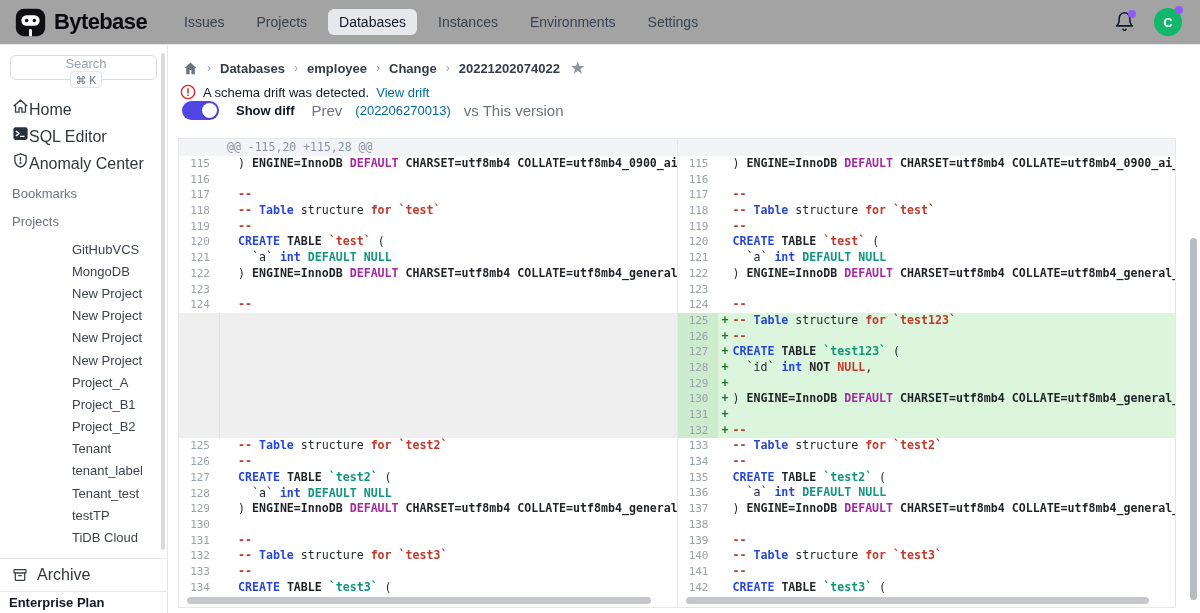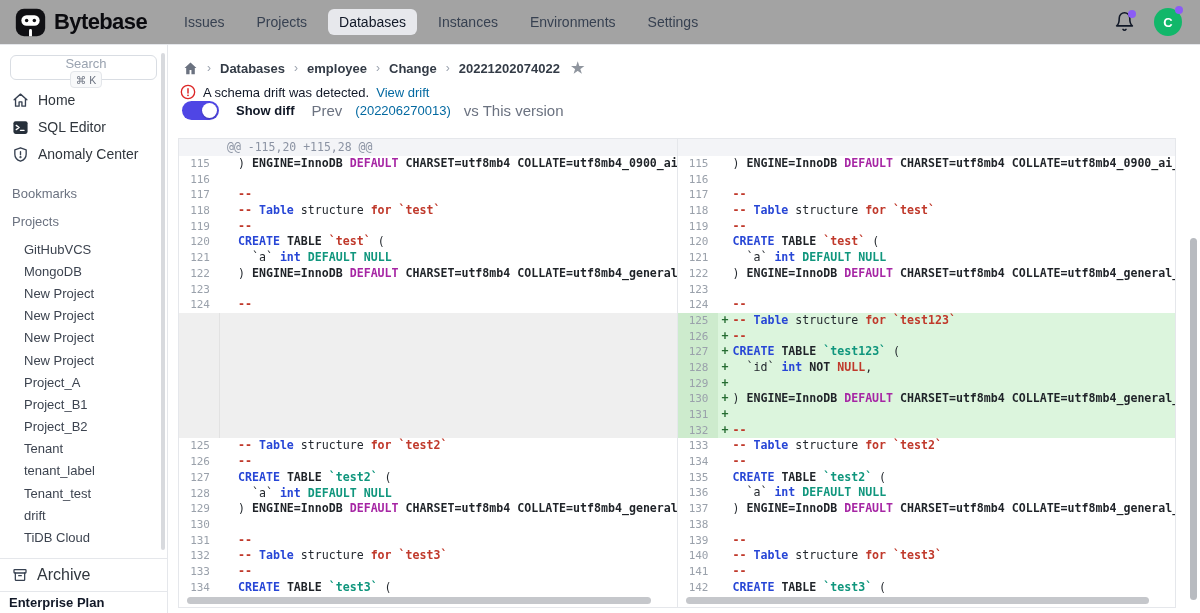--- a/index.html
+++ b/index.html
@@ -26,25 +26,25 @@
 
   
   .sidebar { position:absolute; top:45px; left:0; width:168px; bottom:0;
     border-right:1px solid #e5e7eb; background:#fff; z-index:4; }
   .search-box { margin:10px 10px 0 10px; height:25px; border:1px solid #d9dde3; border-radius:6px;
     display:flex; align-items:center; padding:0 3px 0 8px; cursor:text;flex-direction:column; }
   .search-ph { font-size:13px; color:#9aa3b0; flex:1; }
   .kbd { font-size:10.5px; color:#6b7280; border:1px solid #e3e6ea; background:#f8f9fa;
     border-radius:4px; padding:1.5px 5px; white-space:nowrap; }
   .side-nav { margin-top:12px; }
-  .side-item { display:flex; align-items:flex-start; gap:9px; height:27px; padding-left:12px;
-    font-size:14px; color:#30363d; cursor:pointer; }
+  .side-item { display:flex; align-items:flex-end; gap:0; height:27px; padding-left:12px;
+    font-size:16px; color:#30363d; cursor:pointer; }
   .side-item svg { flex:none; }
   .section-label { padding-left:12px; margin-top:13px; font-size:13px; color:#6b7280; }
-  .proj-list { margin-top:9px; }
+  .proj-list { margin-top:9px;margin-left:48px; }
   .proj-item { font-size:13px; color:#3d4450; padding-left:24px; height:22.2px;
     display:flex; align-items:center; cursor:pointer; }
   .side-scrollthumb { position:absolute; right:2px; top:8px; width:4px; height:497px;
     background:#d8dade; border-radius:2px; }
   .sidebar-bottom { position:absolute; left:0; right:0; bottom:0; background:#fff; }
   .archive-row { border-top:1px solid #e5e7eb; height:33px; display:flex; align-items:center;
     gap:9px; padding-left:12px; font-size:16px; color:#30363d; cursor:pointer; }
   .plan-row { border-top:1px solid #e5e7eb; height:22px; display:flex; align-items:center;
     padding-left:9px; font-size:13px; font-weight:700; color:#111827; }
 
@@ -171,21 +171,21 @@
         <div class="proj-item">New Project</div>
         <div class="proj-item">New Project</div>
         <div class="proj-item">New Project</div>
         <div class="proj-item">New Project</div>
         <div class="proj-item">Project_A</div>
         <div class="proj-item">Project_B1</div>
         <div class="proj-item">Project_B2</div>
         <div class="proj-item">Tenant</div>
         <div class="proj-item">tenant_label</div>
         <div class="proj-item">Tenant_test</div>
-        <div class="proj-item">drift</div>
+        <div class="proj-item">testTP</div>
         <div class="proj-item">TiDB Cloud</div>
       </div>
     <div class="side-scrollthumb"></div>
     <div class="sidebar-bottom">
       <div class="archive-row">
         <svg width="16" height="16" viewBox="0 0 24 24" fill="none" stroke="#374151" stroke-width="1.9" stroke-linecap="round" stroke-linejoin="round">
           <rect x="3" y="4" width="18" height="5" rx="1"></rect>
           <path d="M5 9v10a1 1 0 0 0 1 1h12a1 1 0 0 0 1-1V9"></path>
           <path d="M10 13h4"></path>
         </svg>

